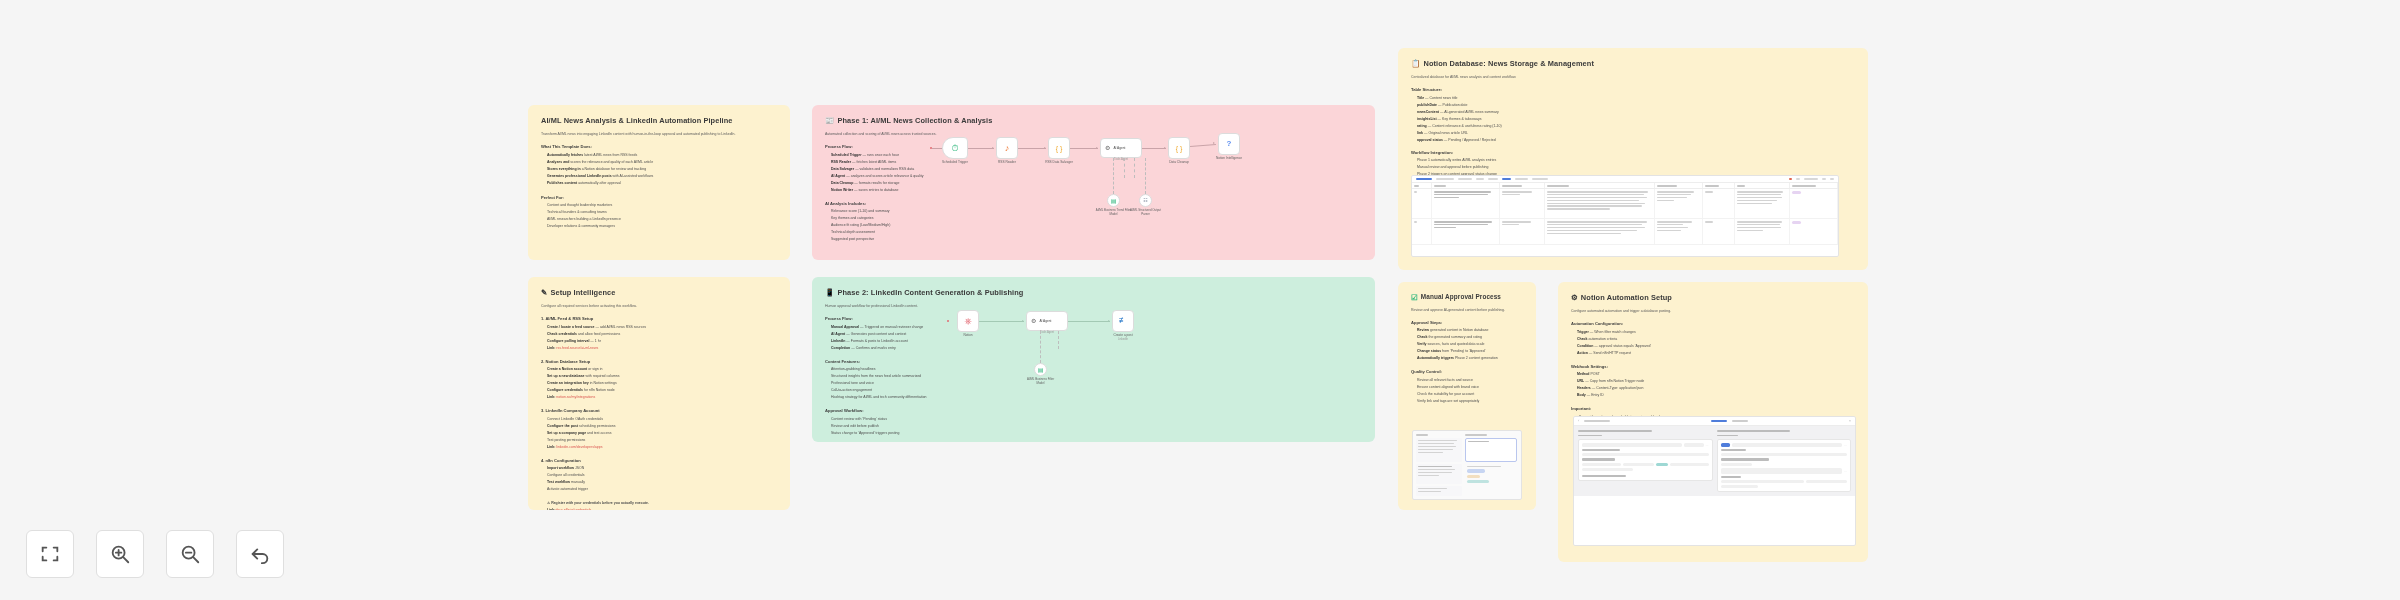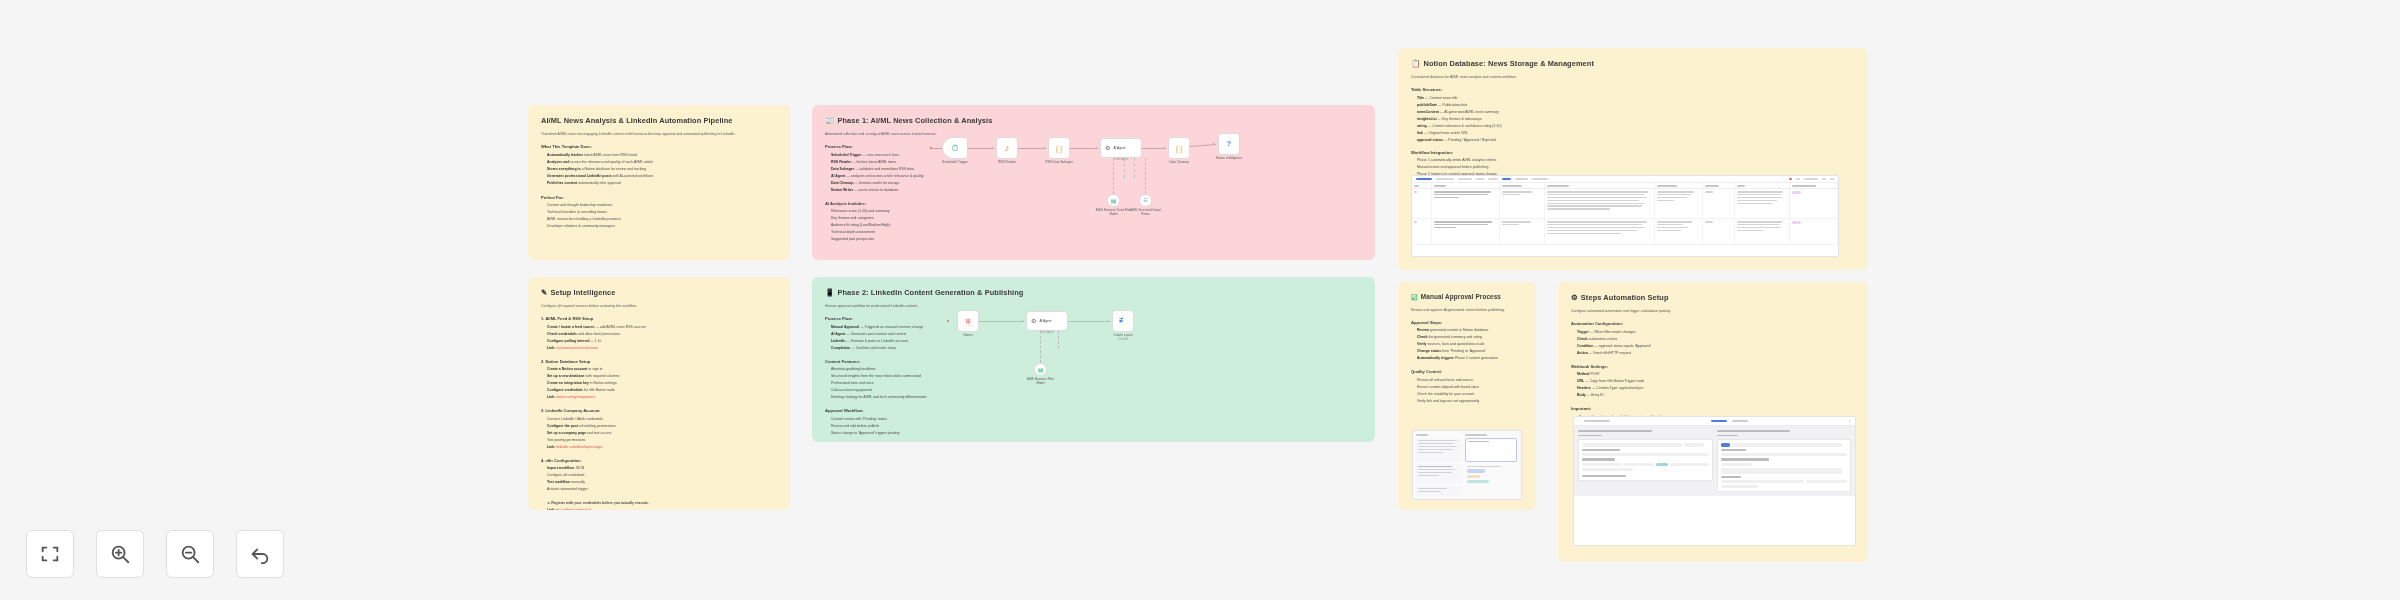--- a/index.html
+++ b/index.html
@@ -637,21 +637,21 @@
             <div class="btn b3" style="width:22px;"></div>
           </div>
         </div>
       </div>
     </div>
   </div>
 
   <div class="sticky yellow" style="left:1558px; top:282px; width:310px; height:280px;">
     <div class="st-title">
       <span class="ticon">⚙</span>
-      <span>Steps Automation Setup</span>
+      <span>Notion Automation Setup</span>
     </div>
     <div class="st-sub">Configure automated automation and trigger a database posting.</div>
 
     <div class="st-h">Automation Configuration:</div>
     <div class="ol">
       <div class="st-li num"><b>Trigger</b><span> — When filter match changes</span></div>
       <div class="st-li num"><b>Check</b><span> automation criteria</span></div>
       <div class="st-li num"><b>Condition</b><span> — approval status equals 'Approved'</span></div>
       <div class="st-li num"><b>Action</b><span> — Send n8n/HTTP request</span></div>
     </div>

